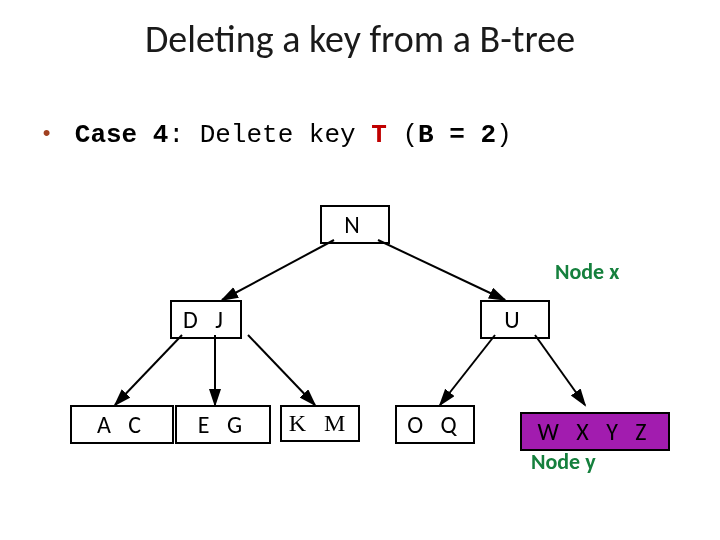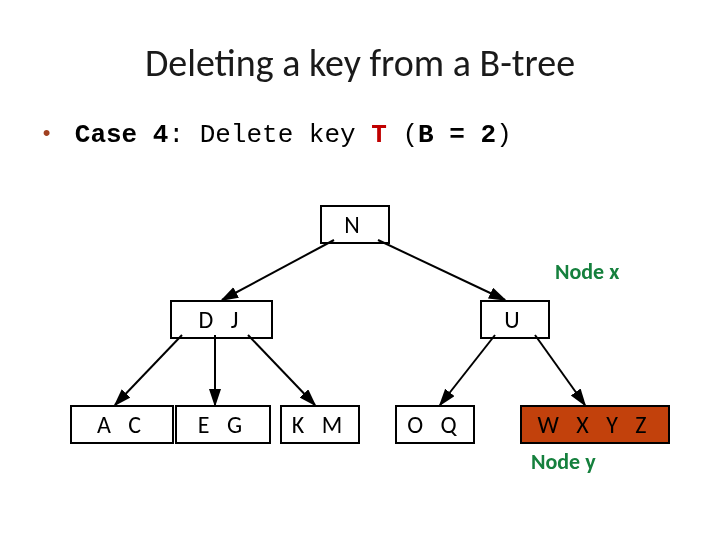--- a/index.html
+++ b/index.html
@@ -9,21 +9,21 @@
     height: 540px;
     background: #ffffff;
     font-family: Calibri, "Segoe UI", Arial, sans-serif;
     position: relative;
     overflow: hidden;
   }
   .title {
     text-align: center;
     font-size: 38px;
     color: #1a1a1a;
-    padding-top: 40px;
+    padding-top: 16px;
     font-weight: 400;
   }
   .bullet-row {
     position: absolute;
     left: 40px;
     top: 120px;
     font-size: 26px;
     color: #000;
     font-family: Liberation Mono, monospace;
   }
@@ -37,21 +37,21 @@
   .key-red { color: #c00000; font-weight: 700; }
   .node {
     position: absolute;
     border: 2px solid #000;
     background: #fff;
     font-size: 24px;
     text-align: center;
     padding: 3px 0;
     letter-spacing: 6px;
   }
-  .node.orange { background: #c2410c; }
+  .node.orange { background: #a21caf; margin-top: 7px; }
   .label {
     position: absolute;
     font-size: 22px;
     font-weight: 700;
     color: #15803d;
   }
   svg.arrows {
     position: absolute;
     left: 0;
     top: 0;
@@ -65,26 +65,26 @@
 
 <div class="title">Deleting a key from a B-tree</div>
 
 <div class="bullet-row">
   <span class="bullet-dot">•</span>
   <span class="bold">Case 4</span><span>: Delete key </span><span class="key-red">T</span><span>  (</span><span class="bold">B = 2</span><span>)</span>
 </div>
 
 <div class="node" style="left:320px; top:205px; width:70px;">N</div>
 
-<div class="node" style="left:170px; top:300px; width:103px;">D  J</div>
+<div class="node" style="left:170px; top:300px; width:72px;">D  J</div>
 <div class="node" style="left:480px; top:300px; width:70px;">U</div>
 
 <div class="node" style="left:70px;  top:405px; width:104px;">A  C</div>
 <div class="node" style="left:175px; top:405px; width:96px;">E  G</div>
-<div class="node" style="left:280px; top:405px; width:80px;">K  M</div>
+<div class="node" style="left:280px; top:405px; width:80px;font-family:Liberation Serif, serif;">K  M</div>
 <div class="node" style="left:395px; top:405px; width:80px;">O  Q</div>
 <div class="node orange" style="left:520px; top:405px; width:150px;">W  X  Y  Z</div>
 
 <div class="label" style="left:555px; top:258px;">Node x</div>
 <div class="label" style="left:531px; top:448px;">Node y</div>
 
 <svg class="arrows">
   <defs>
     <marker id="ah" markerWidth="10" markerHeight="10" refX="8" refY="3" orient="auto">
       <path d="M0,0 L9,3 L0,6 Z" fill="#000"></path>

